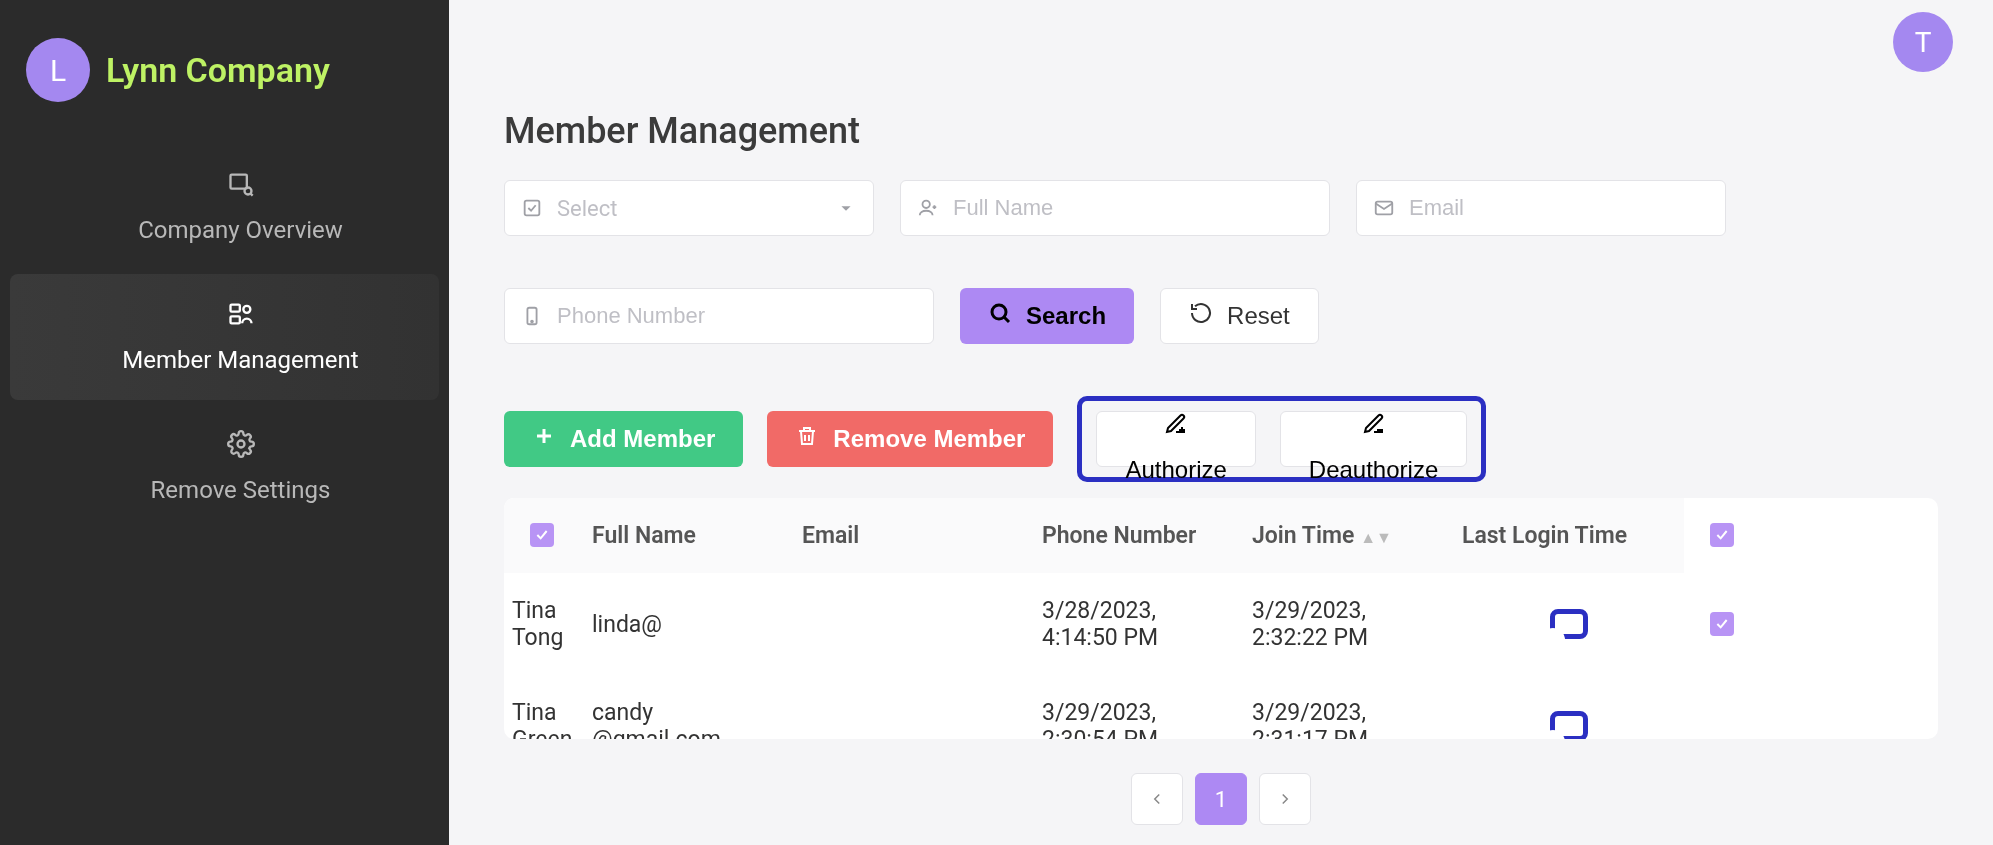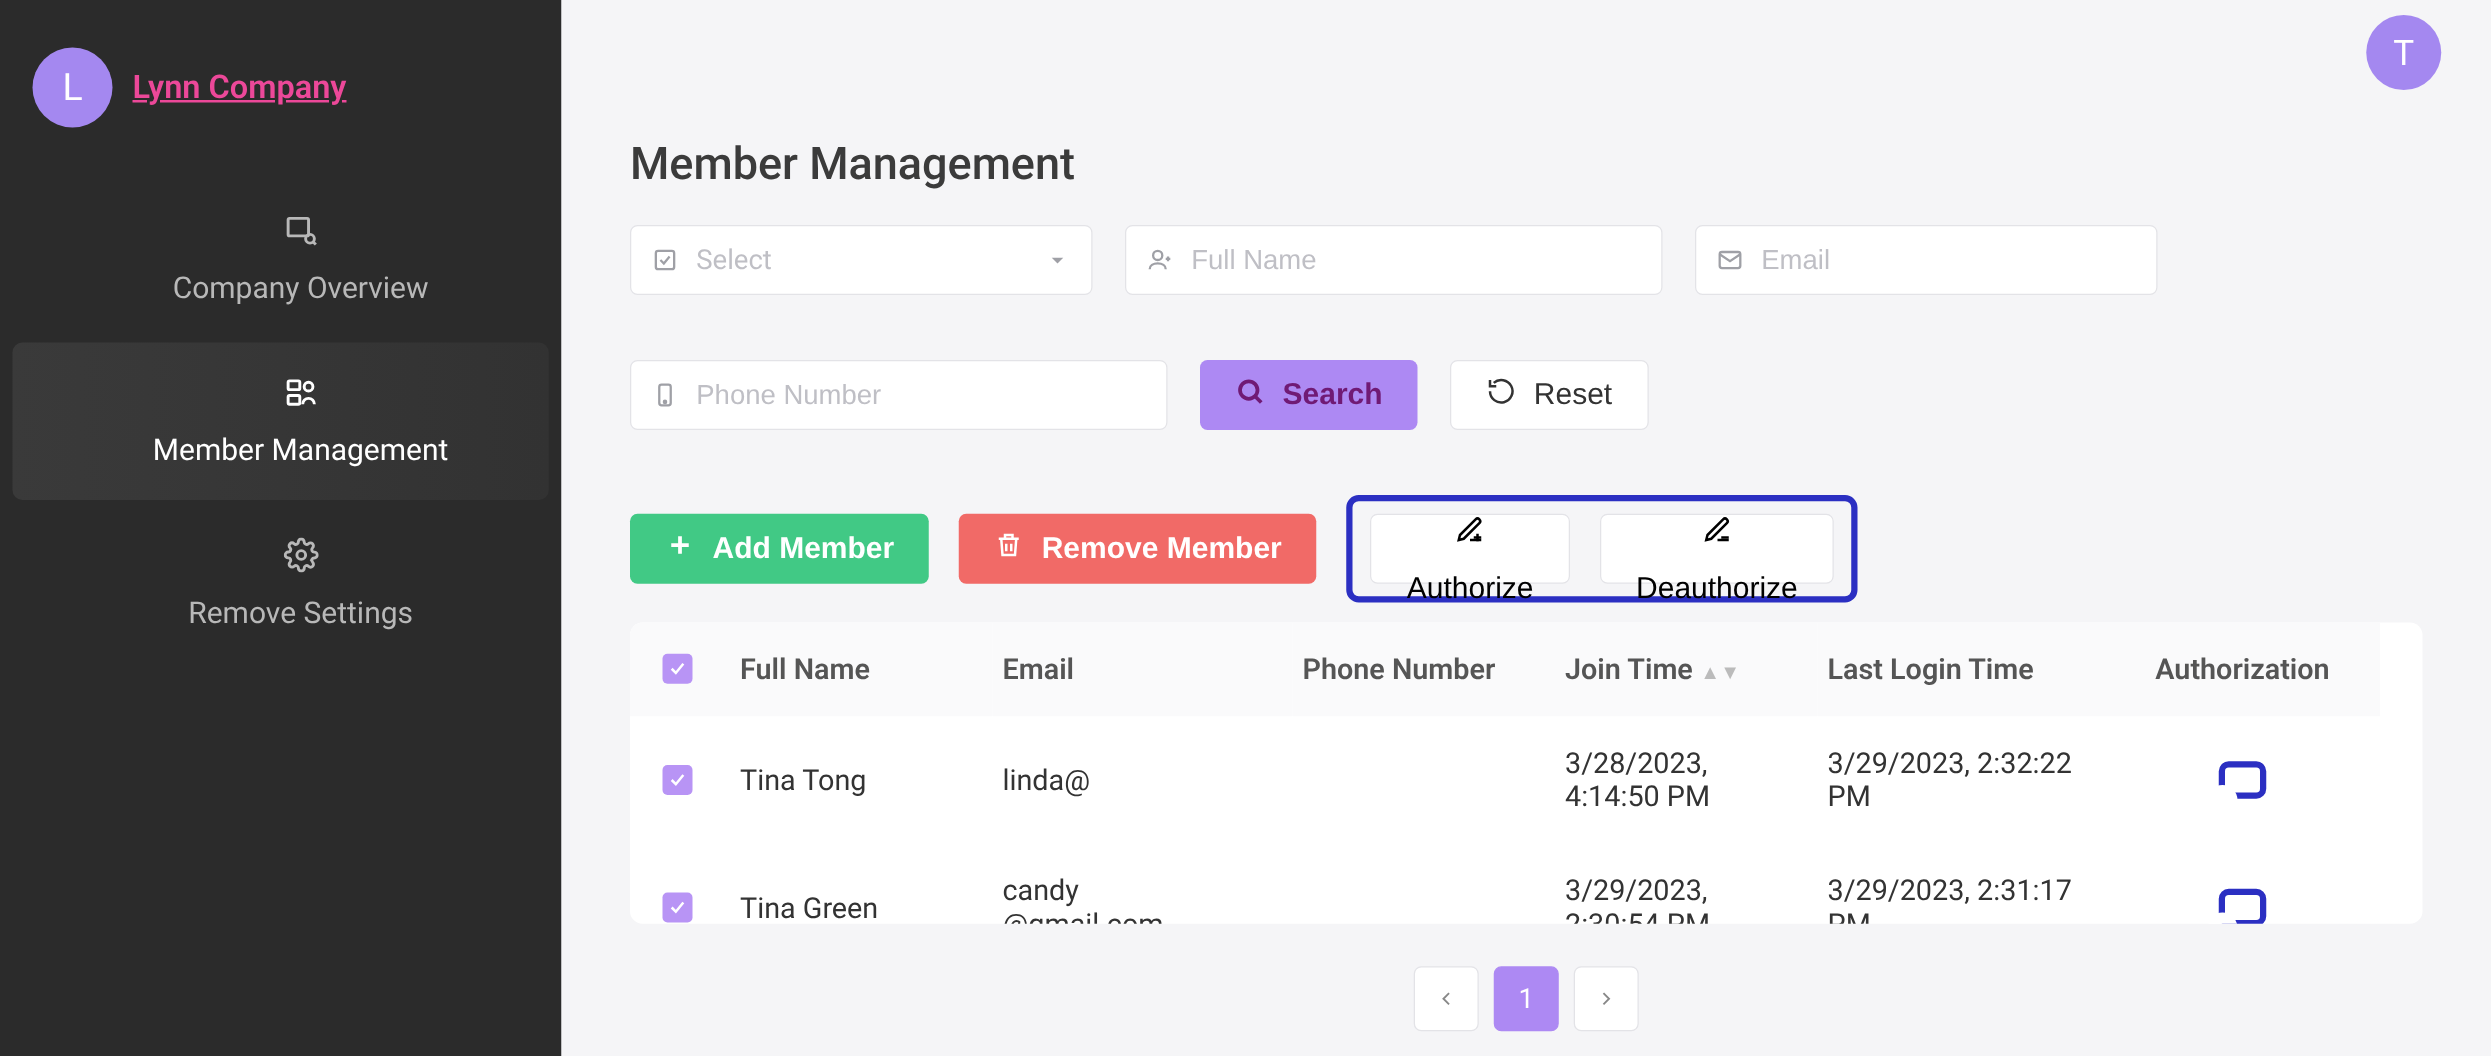--- a/index.html
+++ b/index.html
@@ -37,24 +37,23 @@
     height: 64px;
     border-radius: 50%;
     background: #a488f0;
     color: #fff;
     font-size: 30px;
     display: flex;
     align-items: center;
     justify-content: center;
   }
   .brand-name {
-    color: #ec4899;
-    font-size: 26px;
+    color: #bef264;
+    font-size: 34px;
     font-weight: 600;
-    text-decoration: underline;
   }
   .side-item {
     display: flex;
     align-items: center;
     gap: 18px;
     padding: 26px 18px 26px 50px;
     color: #b8b8b8;
     font-size: 24px;
     cursor: pointer;
     border-radius: 8px;
@@ -140,21 +139,21 @@
     border: none;
     border-radius: 6px;
     font-size: 24px;
     padding: 0 28px;
     display: inline-flex;
     align-items: center;
     gap: 14px;
     cursor: pointer;
     background: #fff;
   }
-  .btn-search { background: #ad89f3; color: #701a75; font-weight: 600; }
+  .btn-search { background: #ad89f3; color: #000000; font-weight: 600; }
   .btn-reset  { background: #fff; color: #333; border: 1px solid #e3e3e7; font-weight: 400;}
   .btn svg { width: 24px; height: 24px; }
 
   
   .actions {
     display: flex;
     align-items: center;
     gap: 24px;
     margin: 30px 0 10px 0;
   }
@@ -429,21 +428,20 @@
         <div class="th"><span class="chk">
               <svg viewBox="0 0 24 24" fill="none" stroke-width="3">
                 <path d="M5 12l5 5 9-11"></path>
               </svg>
             </span></div>
         <div class="th">Full Name</div>
         <div class="th">Email</div>
         <div class="th">Phone Number</div>
         <div class="th"><span>Join Time</span><span class="sort">▲▼</span></div>
         <div class="th">Last Login Time</div>
-        <div class="th" style="text-align:center">Authorization</div>
 
         <div class="td"><span class="chk">
               <svg viewBox="0 0 24 24" fill="none" stroke-width="3">
                 <path d="M5 12l5 5 9-11"></path>
               </svg>
             </span></div>
         <div class="td">Tina Tong</div>
         <div class="td">linda@</div>
         <div class="td"></div>
         <div class="td">3/28/2023, 4:14:50 PM</div>

